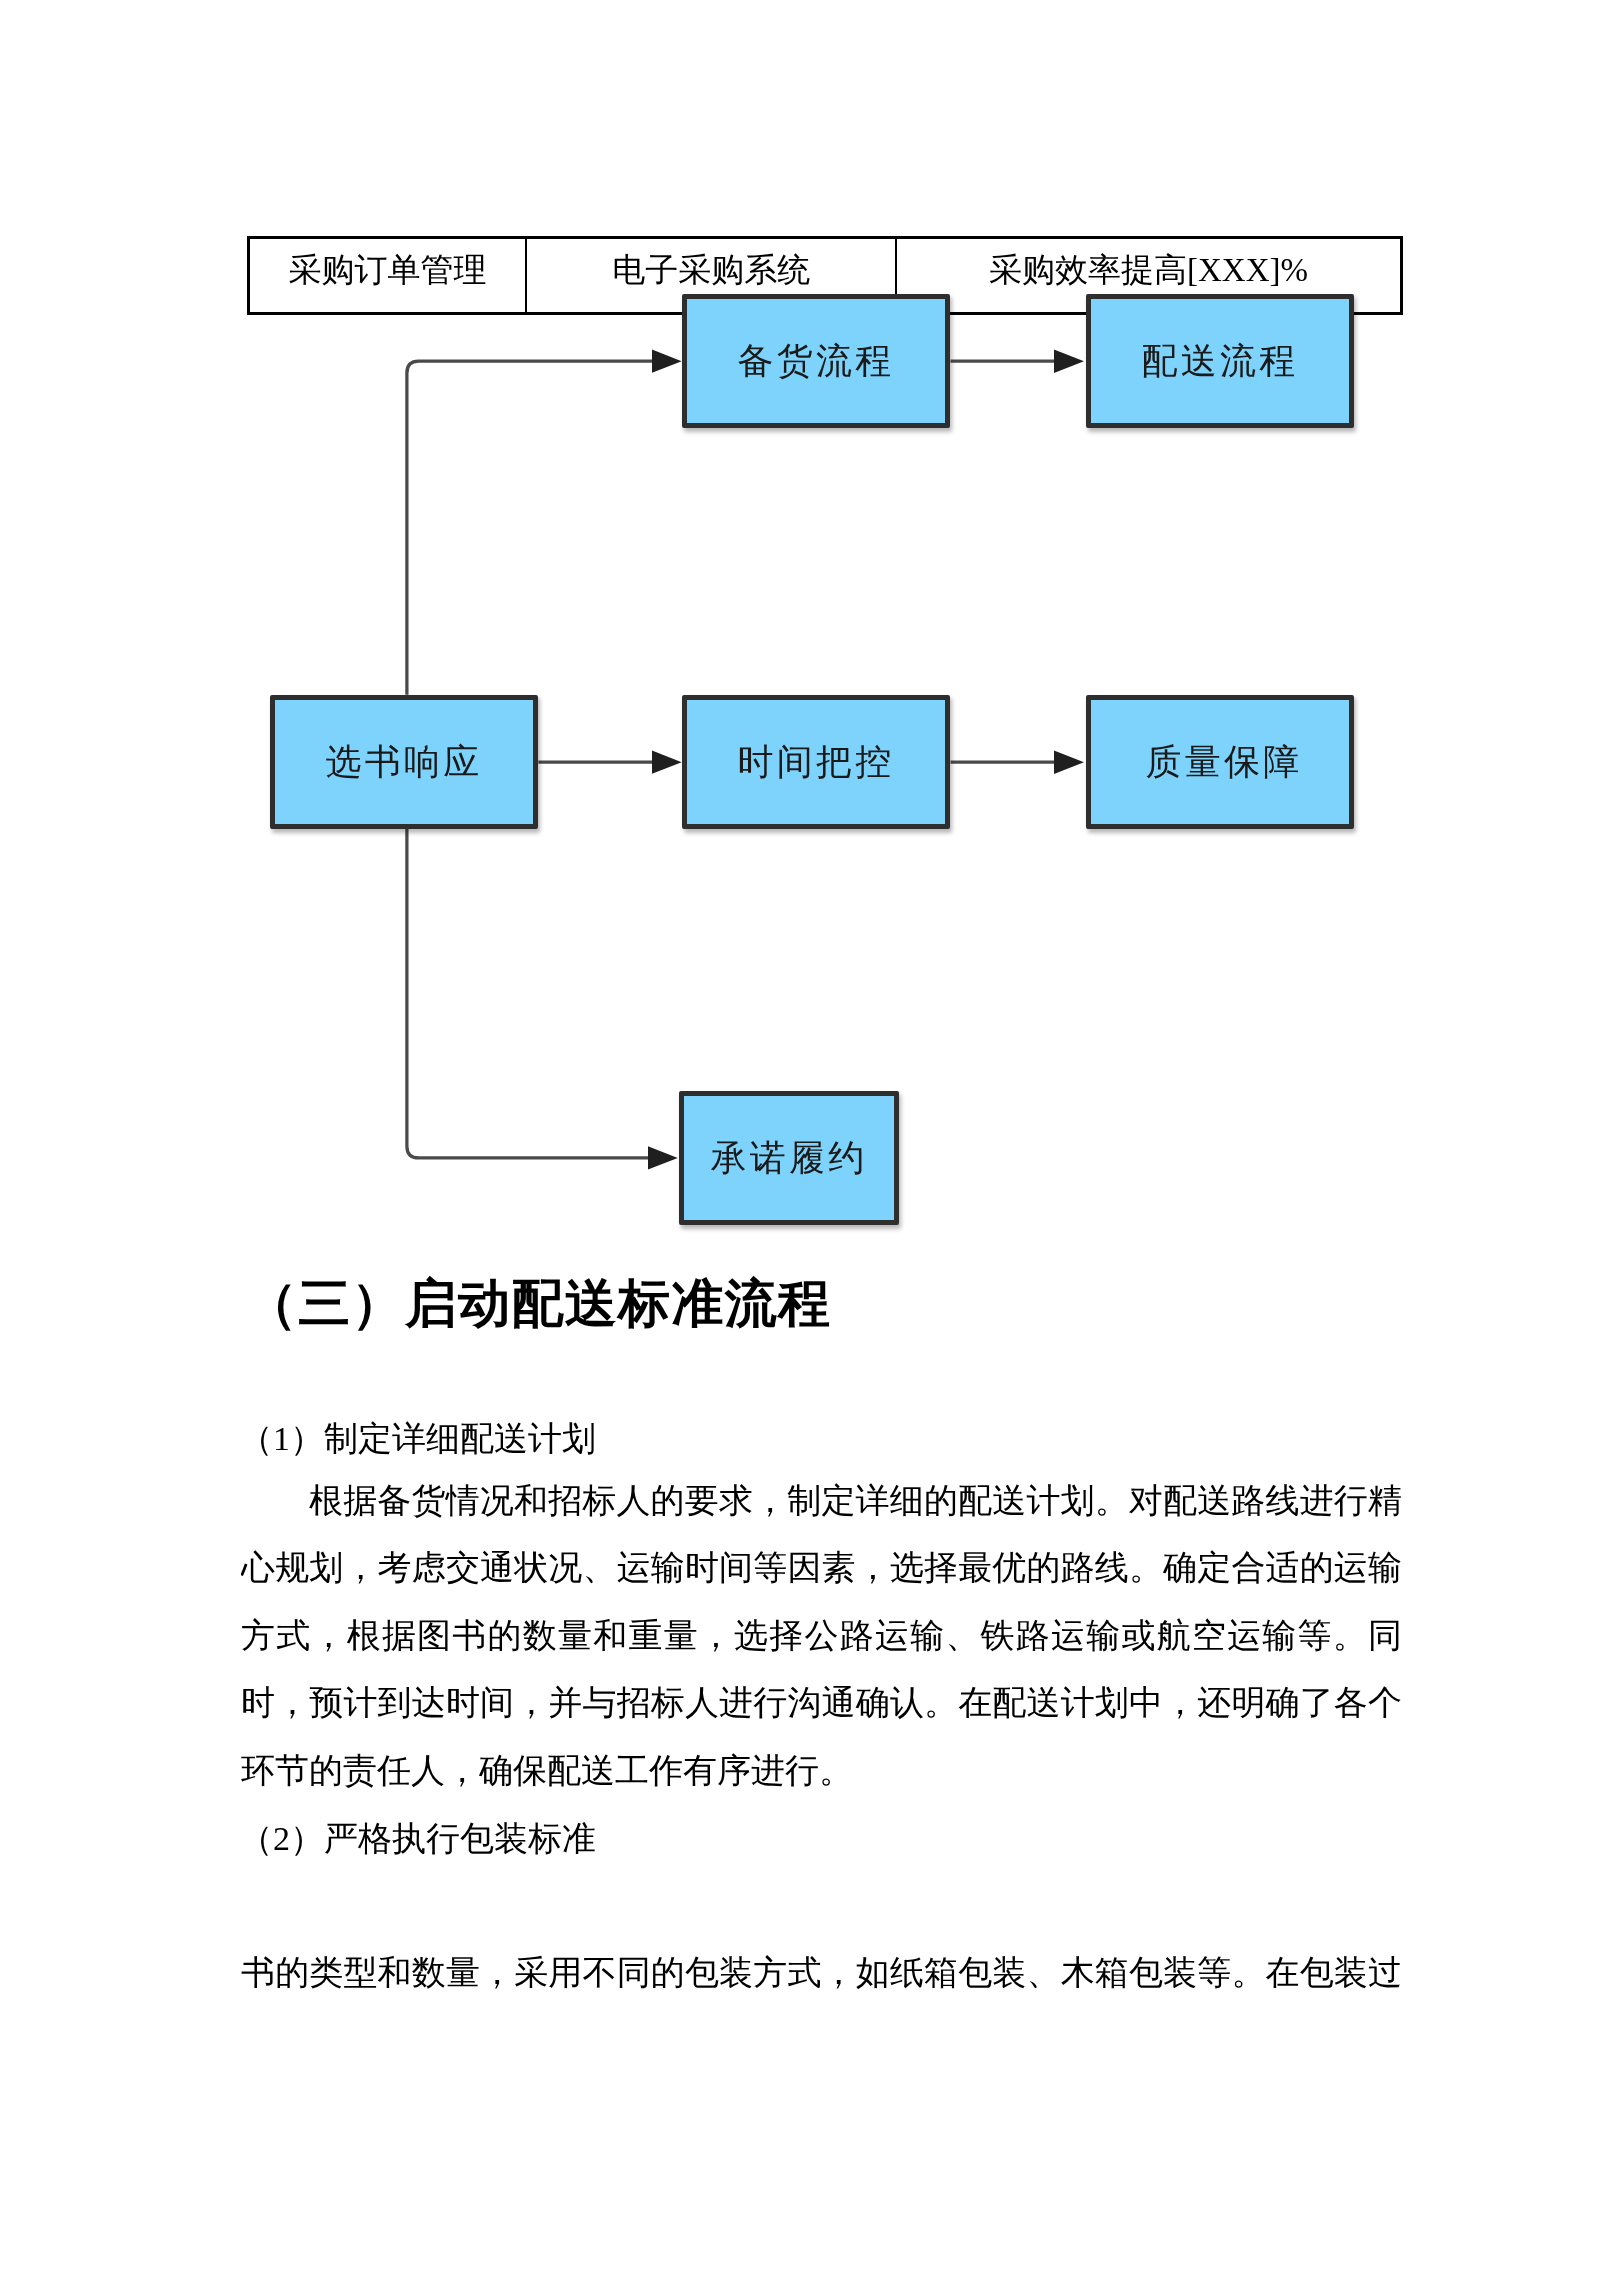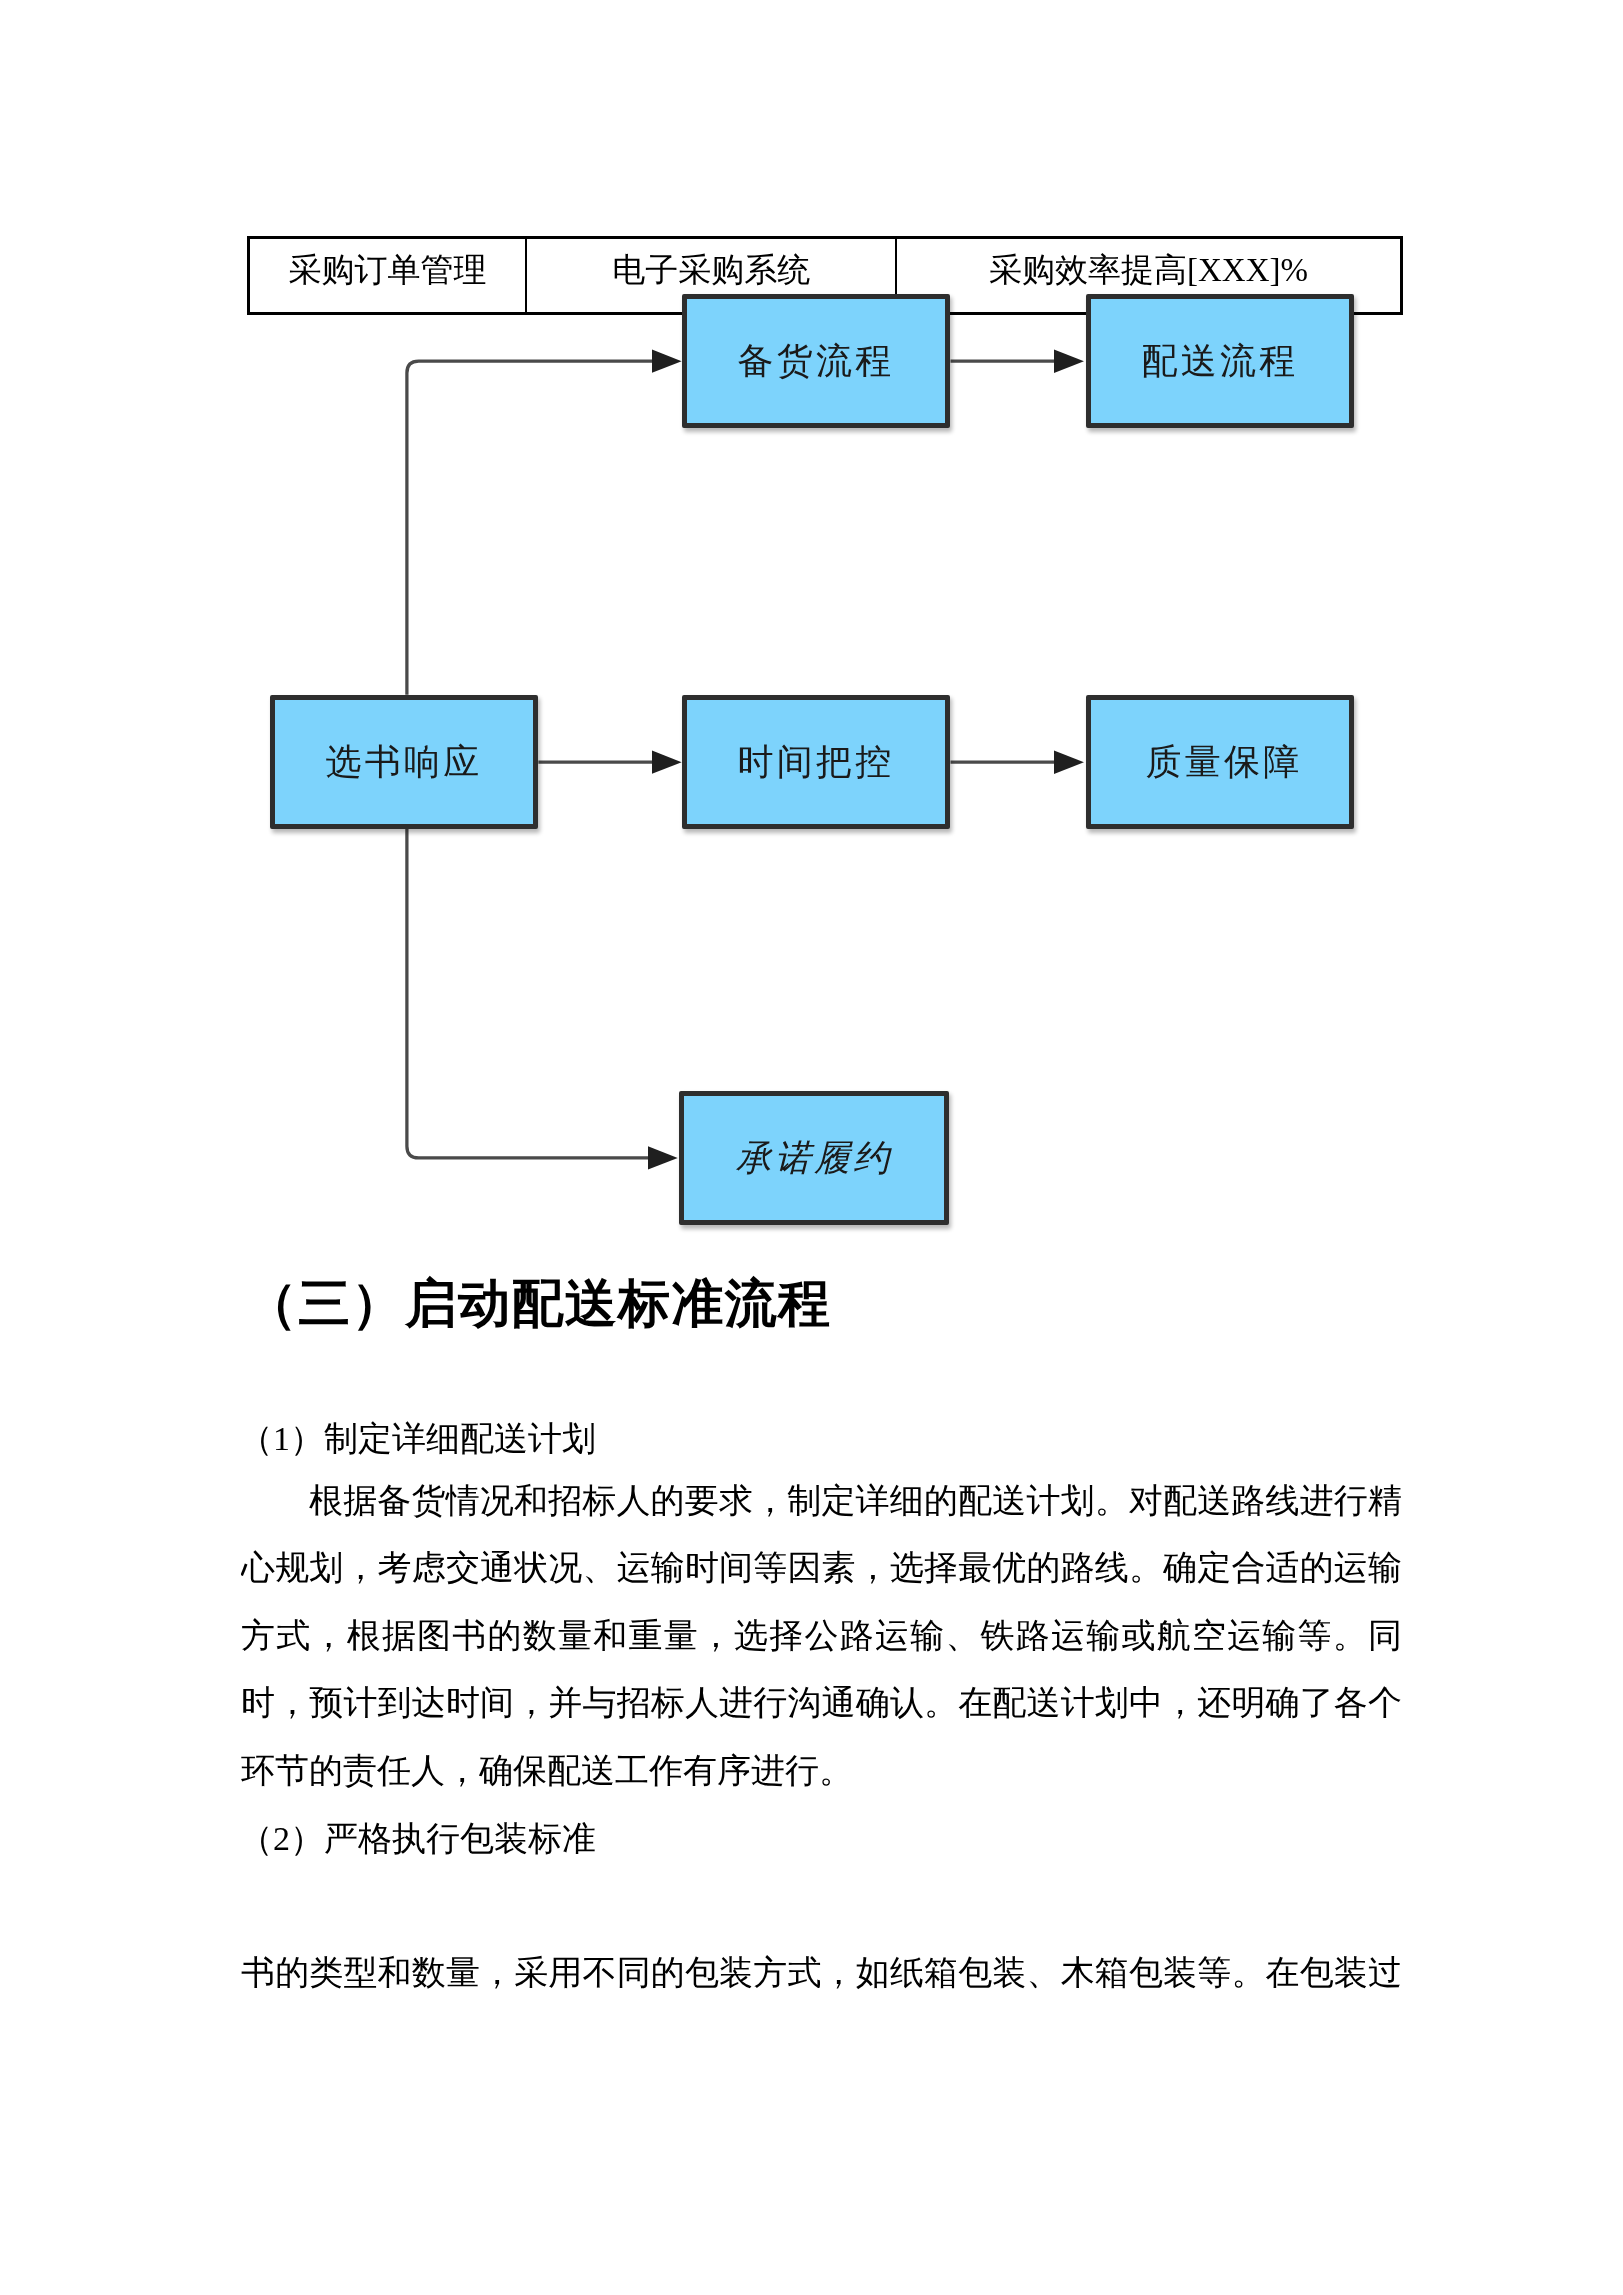--- a/index.html
+++ b/index.html
@@ -38,21 +38,21 @@
     border-radius:2px;
     box-shadow:2px 3.3px 4.6px rgba(0,0,0,0.28);
     display:flex;align-items:center;justify-content:center;
     font-size:36px;letter-spacing:3.3px;color:#1a1a1a;
   }
   .node-beihuo {left:682px;top:294px;}
   .node-peisong{left:1086px;top:294px;}
   .node-xuanshu{left:270px; top:695px;}
   .node-shijian{left:682px;top:695px;}
   .node-zhiliang{left:1086px;top:695px;padding-left:8px;}
-  .node-chengnuo{left:679px;top:1091px;width:270px;font-style:italic;}
+  .node-chengnuo{left:679px;top:1091px;width:220px;}
   
   .tline{
     position:absolute;left:241px;width:1161px;height:67px;
     font-size:34px;line-height:67px;white-space:normal;overflow:hidden;
   }
   .just{text-align:justify;text-align-last:justify;}
   .indent{text-indent:68px;}
   .heading{
     position:absolute;left:245px;top:1268px;width:1161px;height:72px;
     font-size:52px;line-height:72px;font-weight:700;letter-spacing:1.3px;

